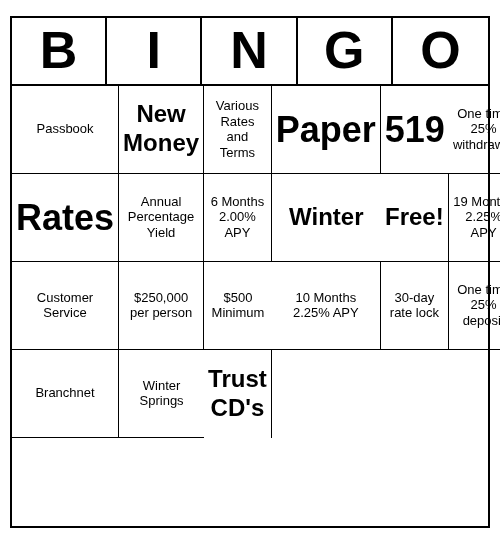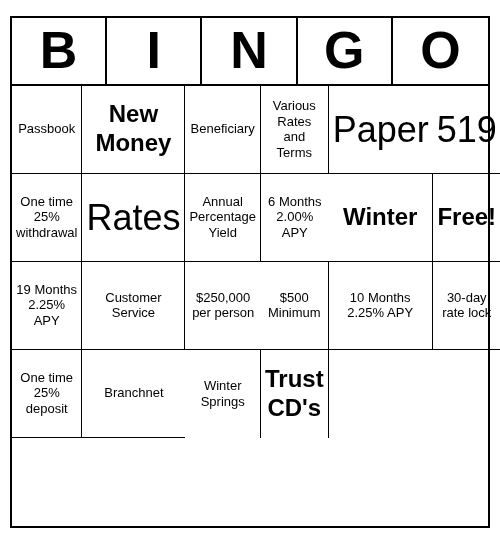--- a/index.html
+++ b/index.html
@@ -54,38 +54,37 @@
     }
     .bingo-cell:nth-child(n+21) {
       border-bottom: none;
     }
     .bingo-cell.large-text {
       font-size: 24px;
       font-weight: bold;
     }
     .bingo-cell.xlarge-text {
       font-size: 36px;
-      font-weight: normal;
+      font-weight: bold;
     }
   </style>
 </head>
 <body>
 
 <div class="bingo-card">
   <div class="bingo-header">
     <div class="bingo-header-cell">B</div>
     <div class="bingo-header-cell">I</div>
     <div class="bingo-header-cell">N</div>
     <div class="bingo-header-cell">G</div>
     <div class="bingo-header-cell">O</div>
   </div>
   <div class="bingo-grid" id="grid-container">
   <div class="bingo-cell">Passbook</div>
       <div class="bingo-cell large-text">New Money</div>
-      <div class="bingo-cell">Beneficiary</div>
       <div class="bingo-cell">Various Rates and Terms</div>
       <div class="bingo-cell xlarge-text">Paper</div>
       <div class="bingo-cell xlarge-text">519</div>
       <div class="bingo-cell">One time 25% withdrawal</div>
       <div class="bingo-cell xlarge-text">Rates</div>
       <div class="bingo-cell">Annual Percentage Yield</div>
       <div class="bingo-cell">6 Months 2.00% APY</div>
       <div class="bingo-cell large-text">Winter</div>
       <div class="bingo-cell large-text">Free!</div>
       <div class="bingo-cell">19 Months 2.25% APY</div>

